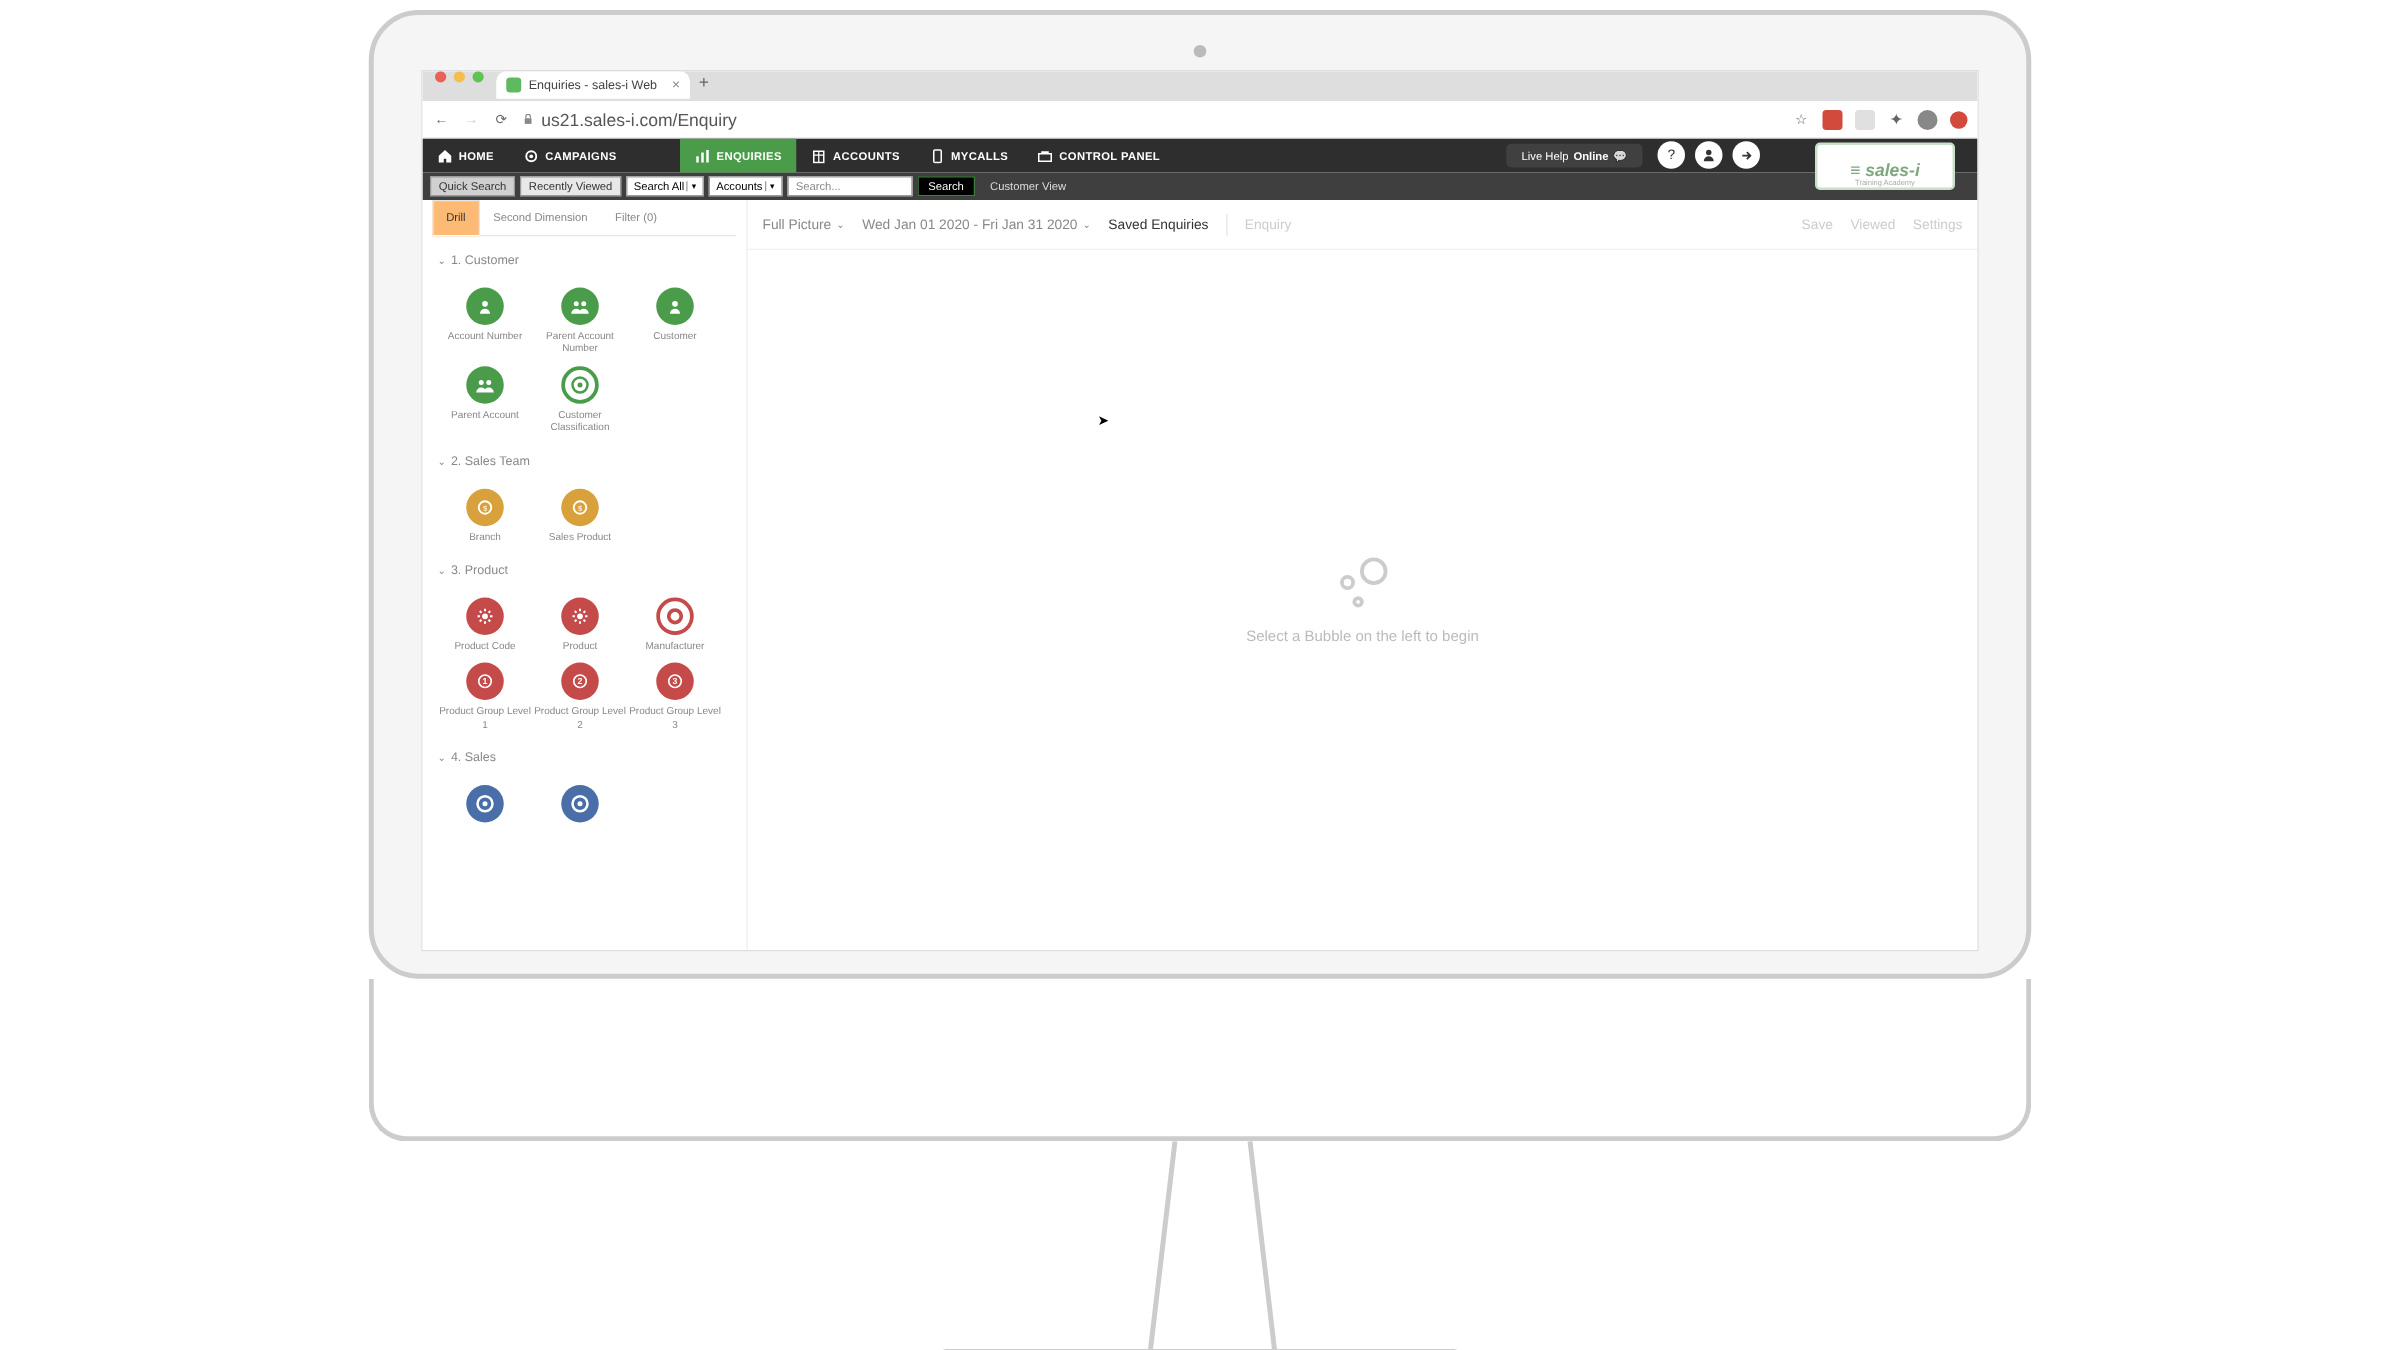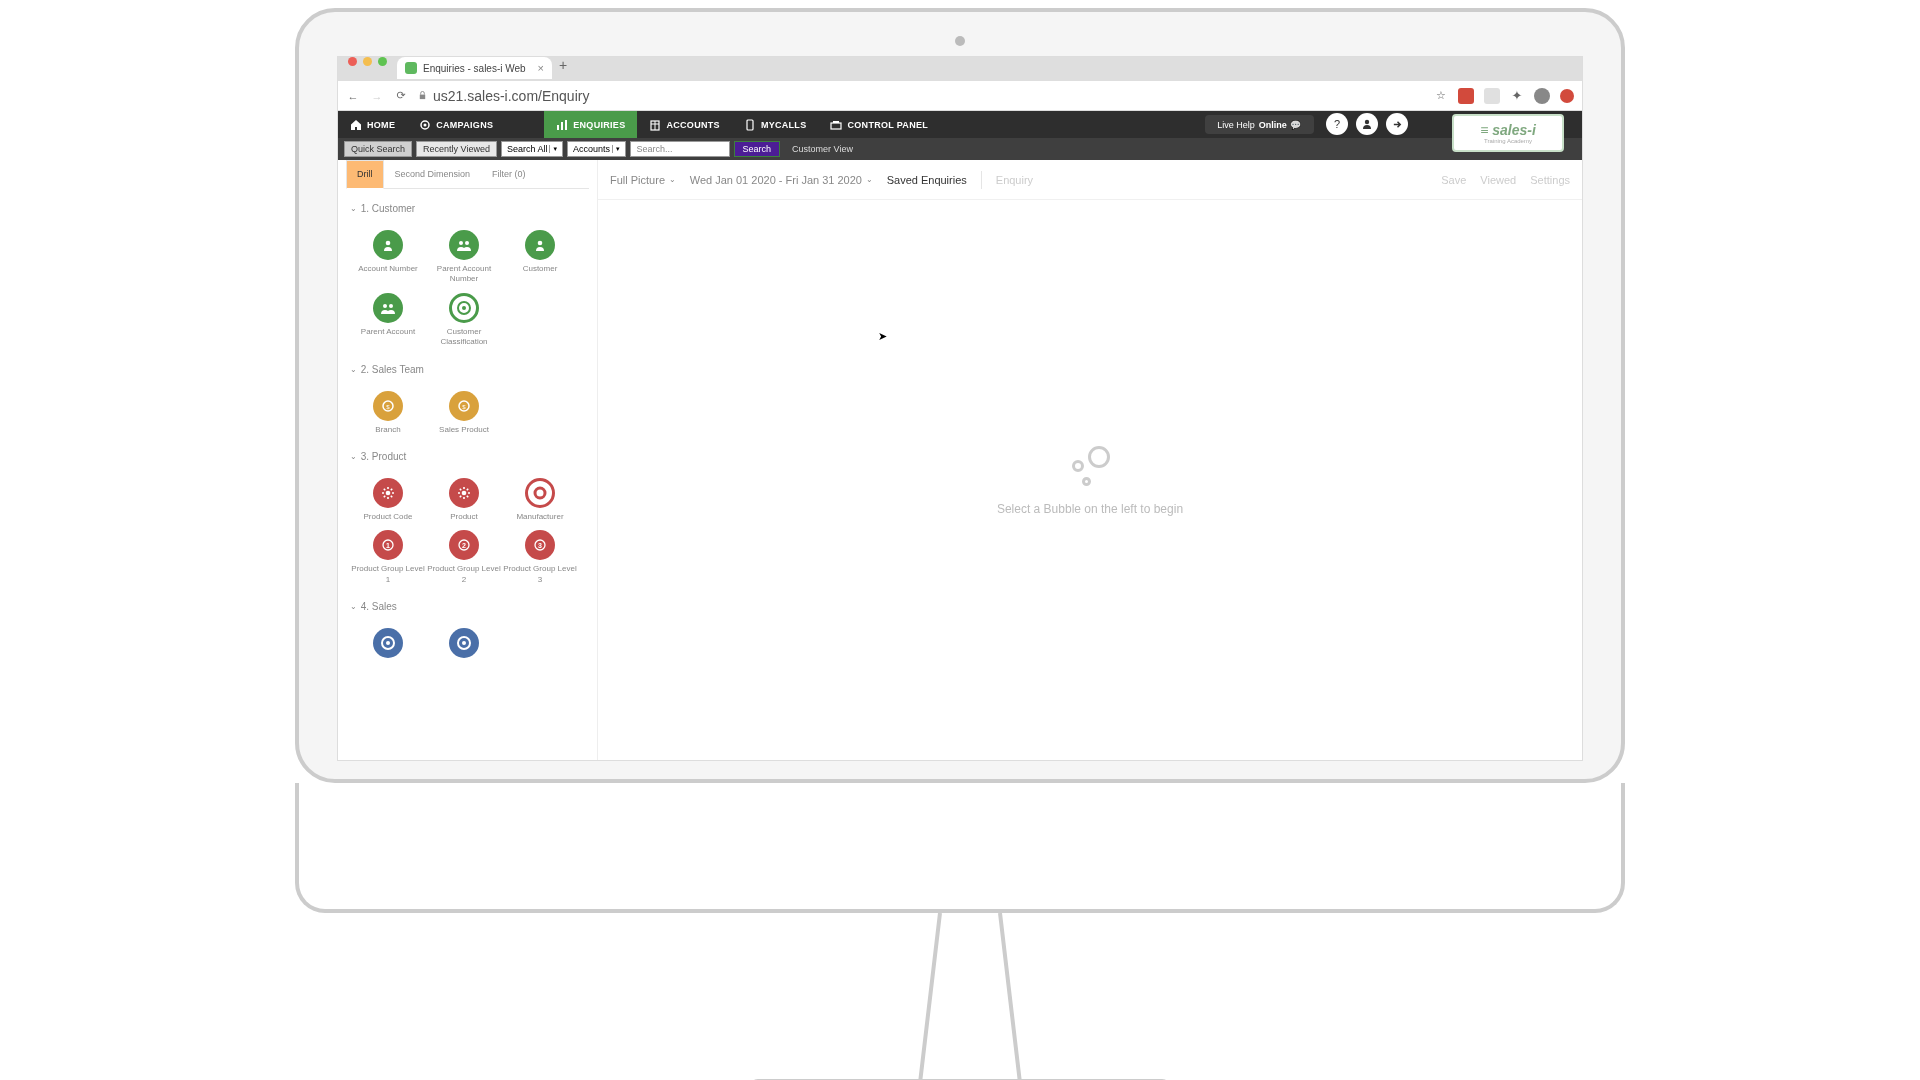--- a/index.html
+++ b/index.html
@@ -73,21 +73,21 @@
     border-radius: 4px; margin: 4px 8px; display:flex; align-items:center; gap:4px;
   }
   .hdr-circle {
     width: 22px; height: 22px; border-radius: 50%; background: #fff; color: #333;
     display: flex; align-items: center; justify-content: center; font-size: 11px;
     margin: 2px 4px; cursor: pointer;
   }
   .logo-box {
     background: #fff; border:2px solid #c8e0c8; width:112px; height:38px;
     position: absolute; right: 18px; top: 3px; border-radius:4px;
-    display:flex; flex-direction:column; align-items:center; justify-content:center;
+    display:flex; flex-direction:column; align-items:center; justify-content:flex-end;
     font-size:14px; color:#7fa87f; font-style:italic; font-weight:bold;
   }
   .logo-box .sub { font-size:6px; color:#aaa; font-style:normal; font-weight:normal; }
 
   
   .search-bar {
     height: 22px; background: #3f3f3f; display: flex; align-items: center;
     padding: 0 6px; gap: 4px;
   }
   .sb-btn {
@@ -98,21 +98,21 @@
   .sb-drop {
     font-size: 9px; background: #fff; border: 1px solid #999; padding: 2px 5px;
     display: flex; align-items: center; gap: 2px;
   }
   .sb-drop .caret { font-size: 7px; padding-left:3px; border-left:1px solid #999; }
   .sb-input {
     font-size: 9px; background: #fff; border: 1px solid #999; padding: 2px 6px;
     width: 100px; color:#888;
   }
   .sb-search {
-    font-size: 9px; background: #4c1d95; color: #fff; border: 1px solid #3d7f3d;
+    font-size: 9px; background: #000000; color: #fff; border: 1px solid #3d7f3d;
     padding: 2px 8px; cursor: pointer;
   }
   .sb-link { font-size: 9px; color: #ddd; padding: 0 8px; cursor:pointer; }
 
   
   .content { position: relative; display: flex; height: calc(100% - 24px - 30px - 27px - 22px); }
   .left-panel { width: 260px; background: #fff; border-right: 1px solid #eee; display:flex; flex-direction:column; }
   .ap-title { font-size: 11px; color: #888; padding: 14px 14px 8px; }
   .ap-tabs { display: flex; border-bottom: 1px solid #e5e5e5; margin: 0 8px; }
   .ap-tab {

